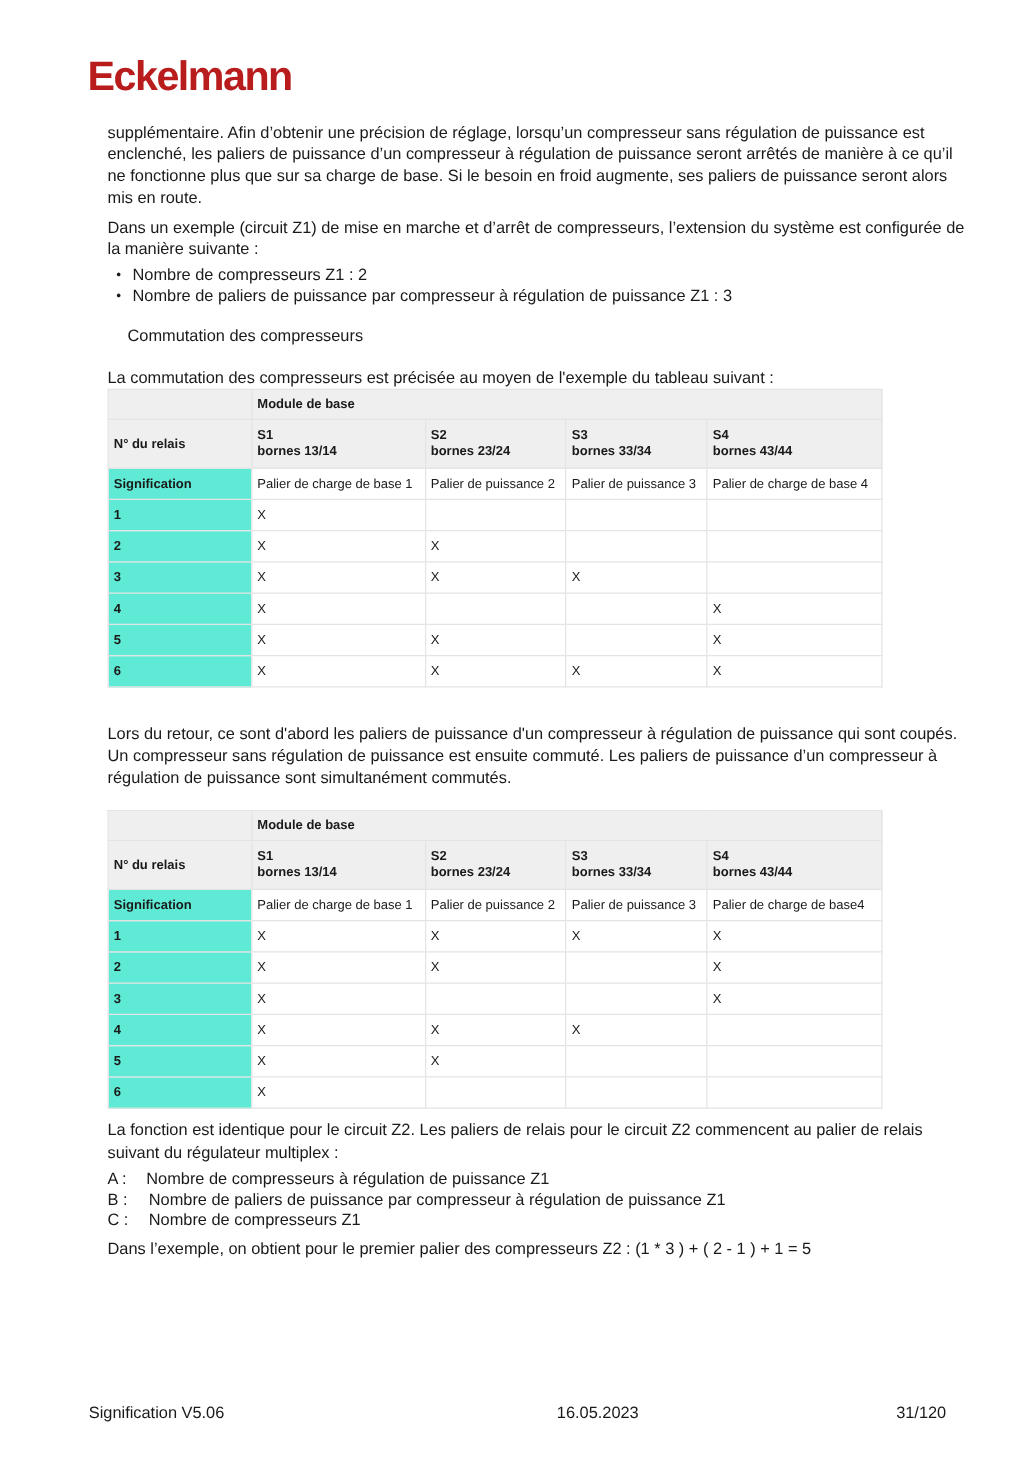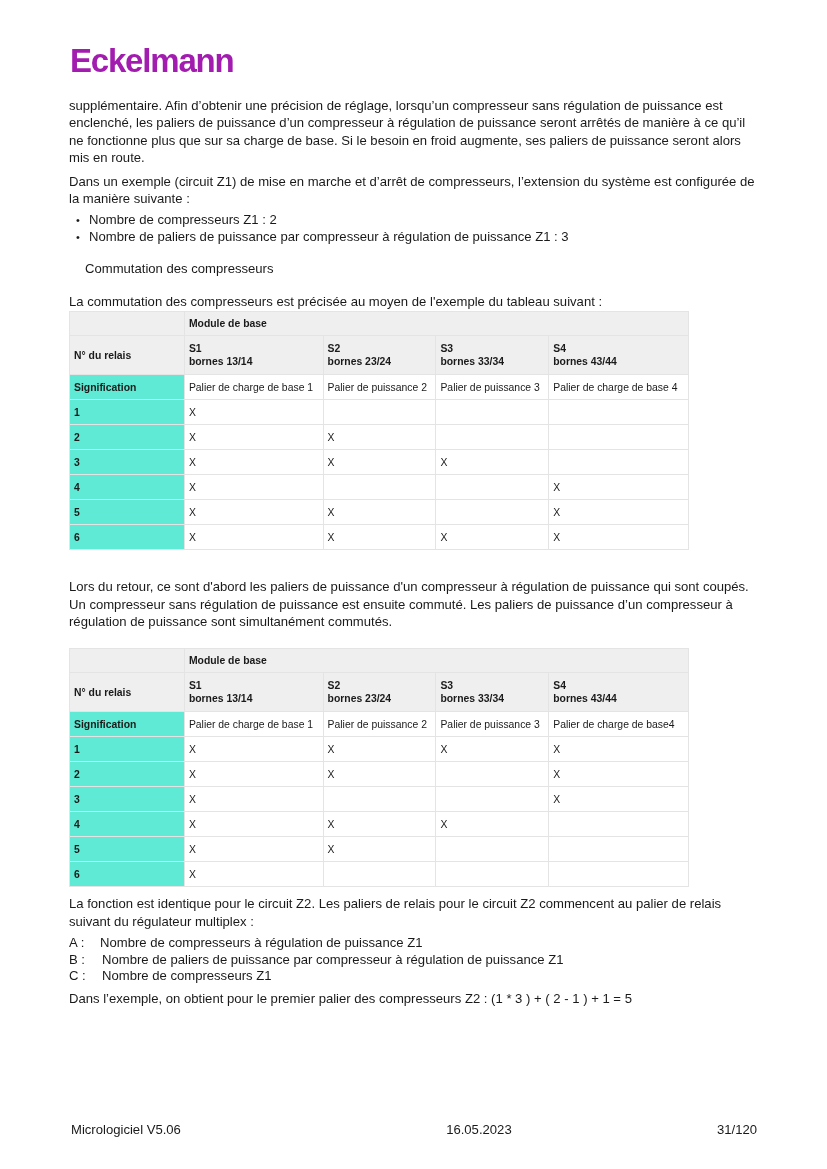--- a/index.html
+++ b/index.html
@@ -3,23 +3,23 @@
   <meta charset="utf-8">
   <style>
     html, body { margin: 0; padding: 0; background: #ffffff; }
     body {
       width: 827px; height: 1169px; position: relative; overflow: hidden;
       font-family: "Liberation Sans", sans-serif; color: #1a1a1a;
     }
     .logo {
       position: absolute; left: 70px; top: 42px;
       font-family: "Liberation Sans", sans-serif; font-weight: bold;
-      font-size: 33px; letter-spacing: -1.2px; color: #a21caf;
-    }
-    .content { position: absolute; left: 69px; top: 97px; width: 690px; }
+      font-size: 33px; letter-spacing: -1.2px; color: #b91c1c;
+    }
+    .content { position: absolute; left: 86px; top: 97px; width: 690px; }
     p { margin: 0; font-size: 13.1px; line-height: 17.4px; }
     .para1 { margin-bottom: 6px; }
     .para2 { margin-bottom: 5px; }
     ul.bullets { list-style: none; margin: 0 0 6px 0; padding: 0 0 0 7px; }
     ul.bullets li { font-size: 13.1px; line-height: 16.2px; position: relative; padding-left: 13px; }
     ul.bullets li::before { content: "\2022"; position: absolute; left: 0; top: 0; font-size: 11px; }
     h3 { margin: 16px; font-size: 13.1px; line-height: 16px; font-weight: normal; }
     table.relay {
       border-collapse: collapse; margin-top: 1px; width: 620px;
       font-size: 10.4px; line-height: 13px; border: 1px solid #dddddd; padding-left: 12px;
@@ -225,16 +225,16 @@
     </div>
     <div class="def">
       <span class="key wide">C :</span>
       <span>Nombre de compresseurs Z1</span>
     </div>
   </div>
   <p class="para5">Dans l’exemple, on obtient pour le premier palier des compresseurs Z2 : (1 * 3 ) + ( 2 - 1 ) + 1 = 5</p>
 </div>
 
 <div class="footer">
-  <span>Micrologiciel V5.06</span>
+  <span>Signification V5.06</span>
   <span style="margin-left:60px;">16.05.2023</span>
   <span>31/120</span>
 </div>
 
 </body></html>

